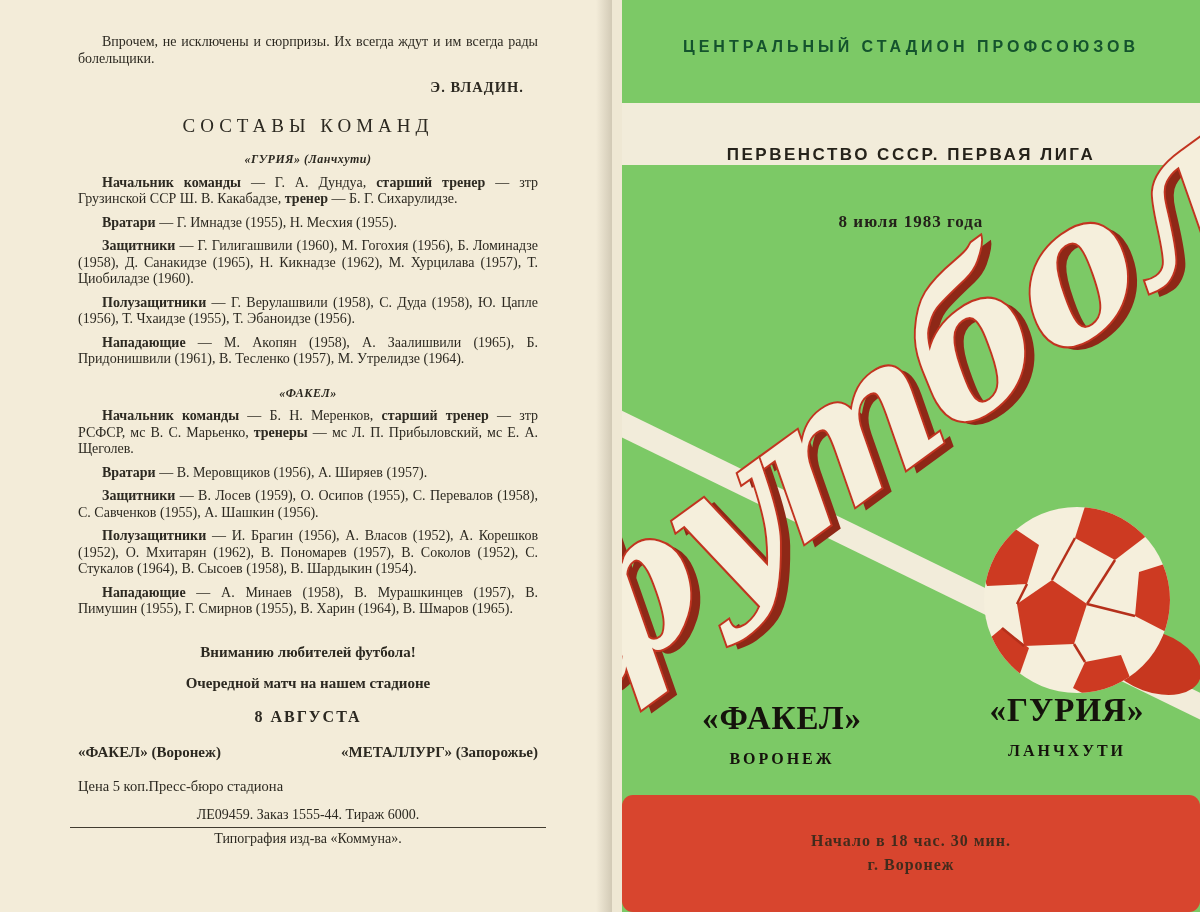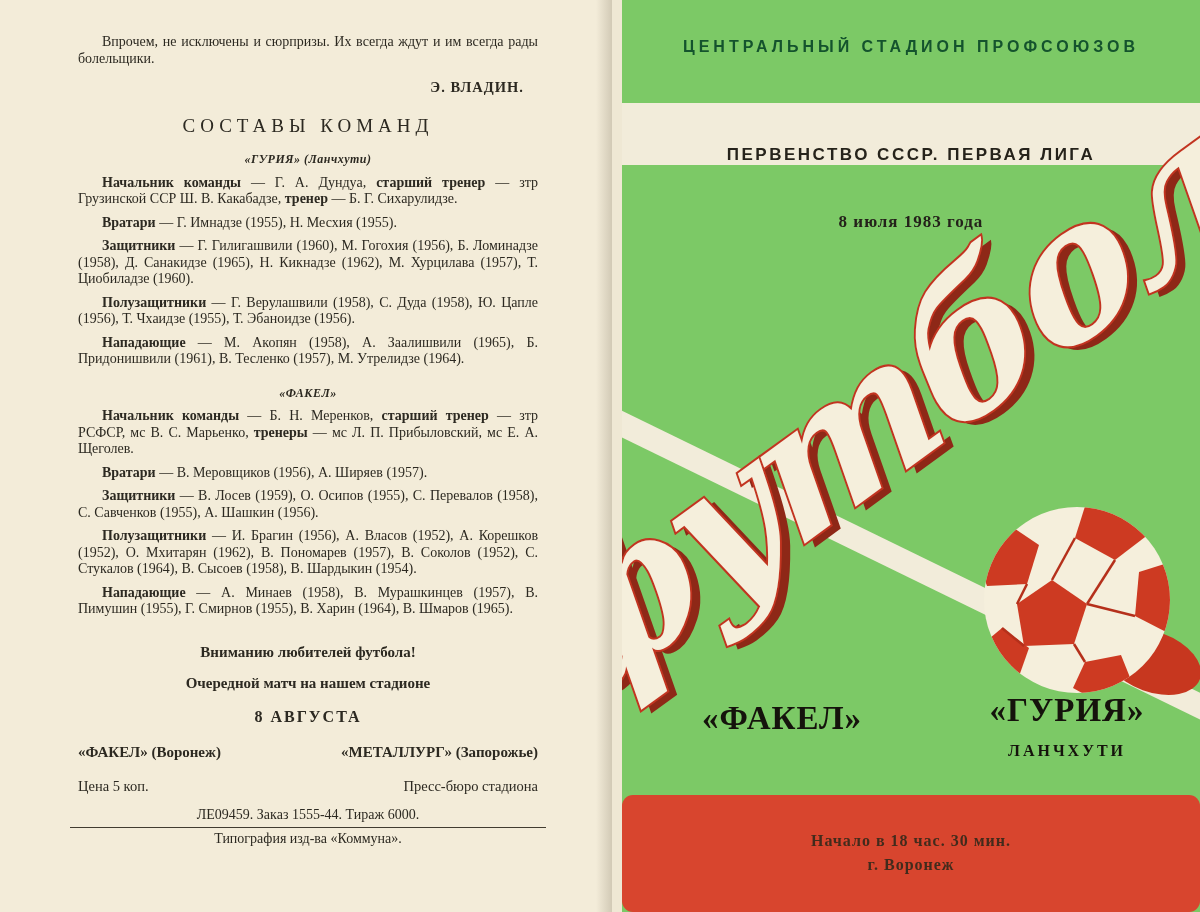--- a/index.html
+++ b/index.html
@@ -33,21 +33,21 @@
   }
   .team-title{
     margin-top:17px;text-align:center;font-weight:bold;font-size:12px;
     letter-spacing:.5px;text-indent:0;font-style:italic;
   }
   .roster-p{margin:7px 0 0 0;text-indent:24px;}
   .notice1{margin-top:26px;text-align:center;font-weight:bold;font-size:15px;text-indent:0;}
   .notice2{margin-top:15px;text-align:center;font-weight:bold;font-size:15px;text-indent:0;}
   .notice3{margin-top:17px;text-align:center;font-weight:bold;font-size:16px;letter-spacing:2px;text-indent:0;}
   .next-row{display:flex;justify-content:space-between;margin-top:19px;font-weight:bold;font-size:15px;}
-  .price-row{display:flex;justify-content:space-between;margin-top:17px;font-size:14.5px;}
+  .price-row{display:flex;margin-top:17px;font-size:14.5px;}
   .imprint{margin-top:13px;text-align:center;font-size:14px;text-indent:0;}
   .rule{border:0;border-top:1.6px solid #413c30;margin:3px -8px 0 -8px;}
   .printing{margin-top:3px;text-align:center;font-size:14px;text-indent:0;}
 
   
   .right-page{
     position:absolute;left:612px;top:0;width:588px;height:912px;
     background:#efe8d4;
   }
   .right-inner{
@@ -185,20 +185,21 @@
             <path d="M -3 44 L 8 62"></path>
             <path d="M -53 46 L -75 28"></path>
             <path d="M -60 4 L -50 -16"></path>
           </g>
         </g>
       </g>
     </svg>
 
     <div class="team-block home-block">
       <div class="t-name">«ФАКЕЛ»</div>
+      <div class="t-city">ВОРОНЕЖ</div>
     </div>
 
     <div class="team-block away-block">
       <div class="t-name">«ГУРИЯ»</div>
       <div class="t-city">ЛАНЧХУТИ</div>
     </div>
 
     <div class="kickoff-band">
       <p class="kickoff-time">Начало в 18 час. 30 мин.</p>
       <p class="venue-city">г. Воронеж</p>

